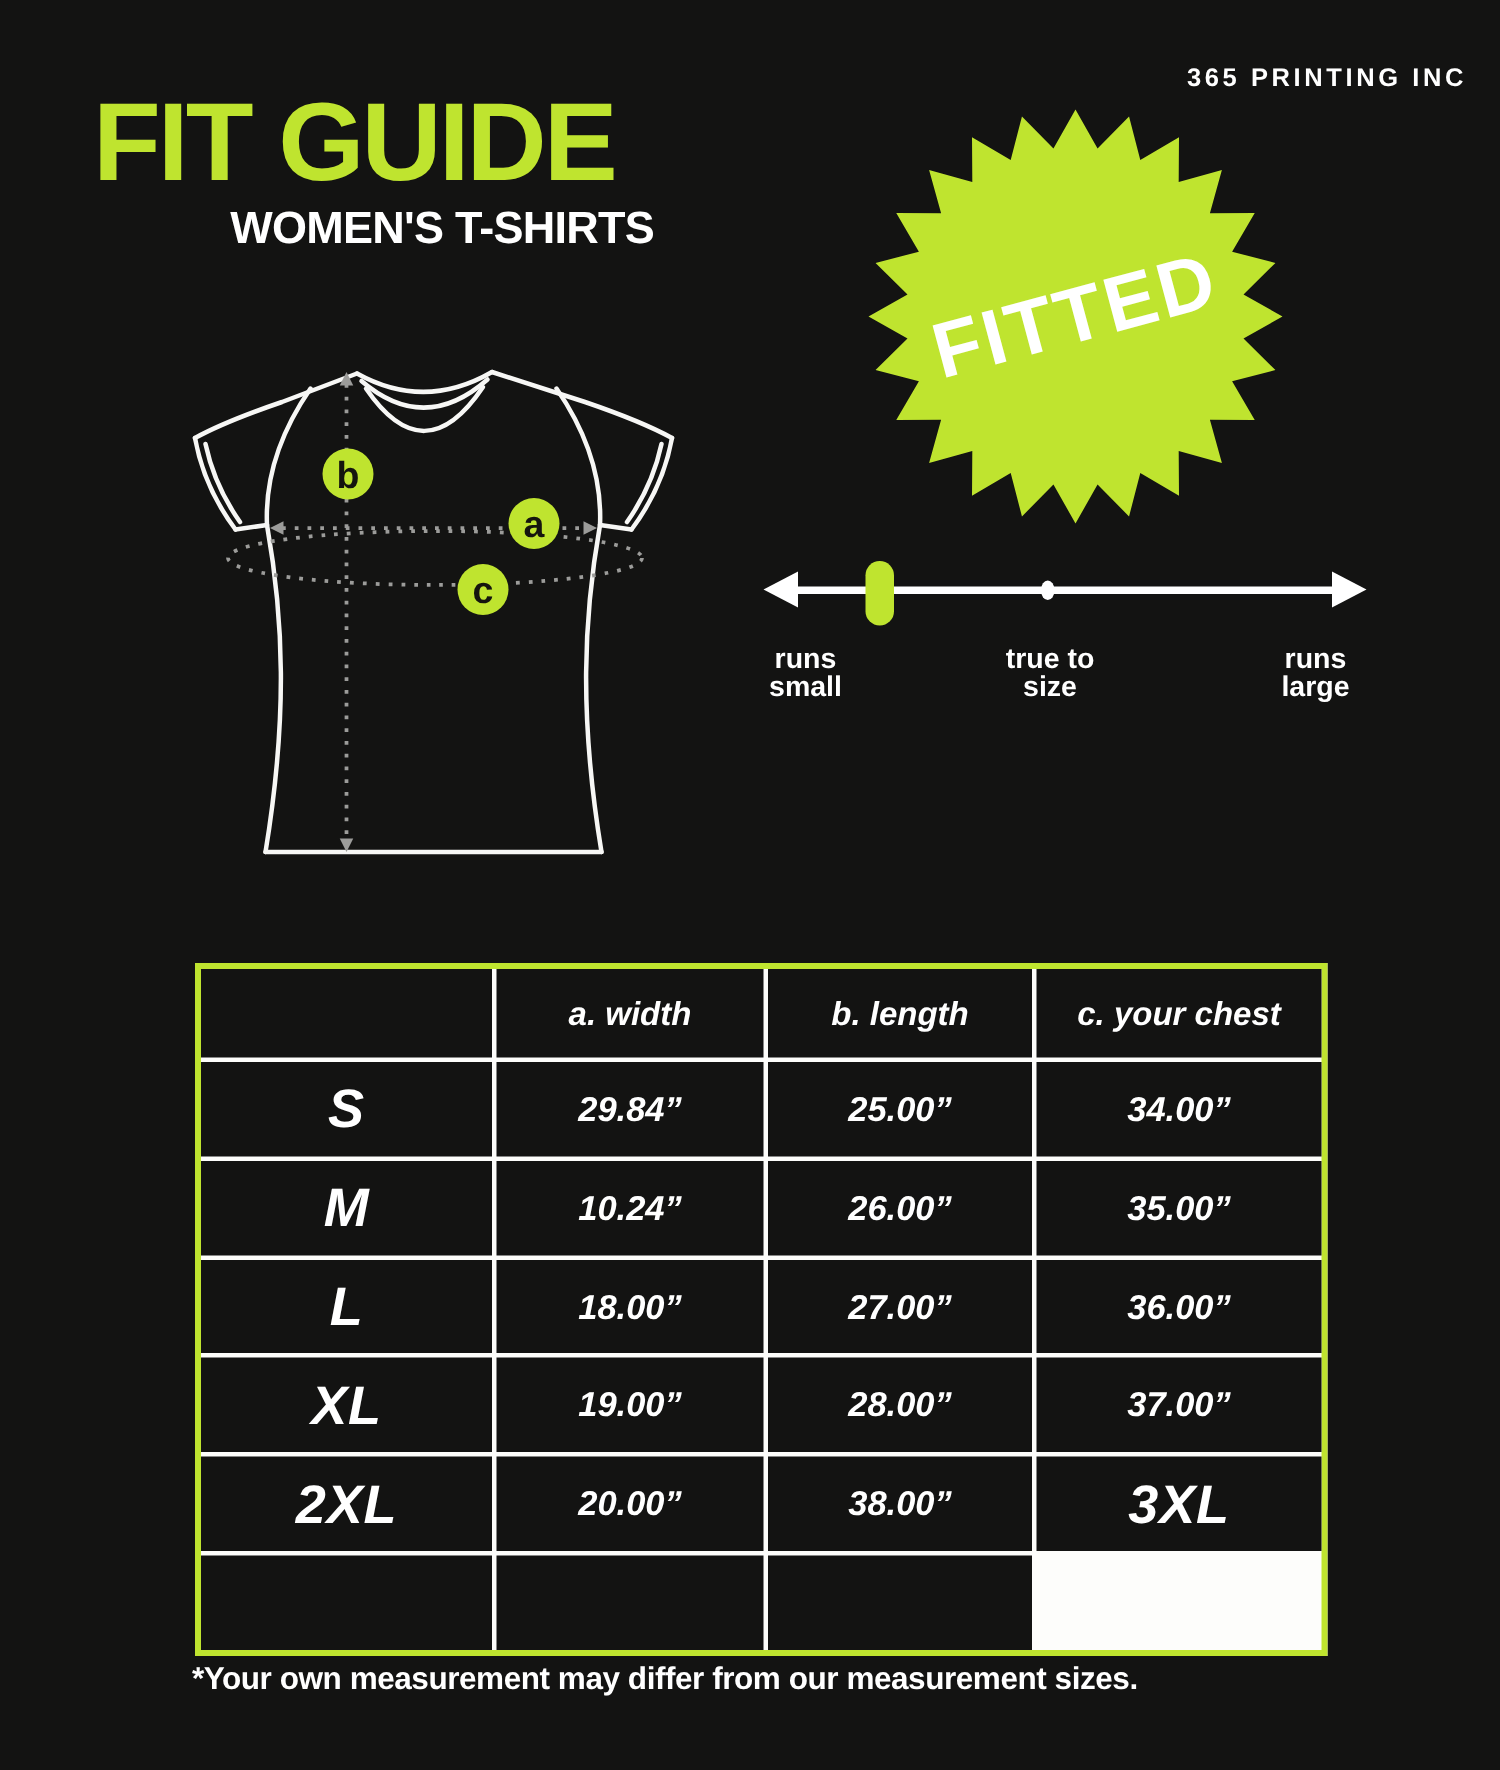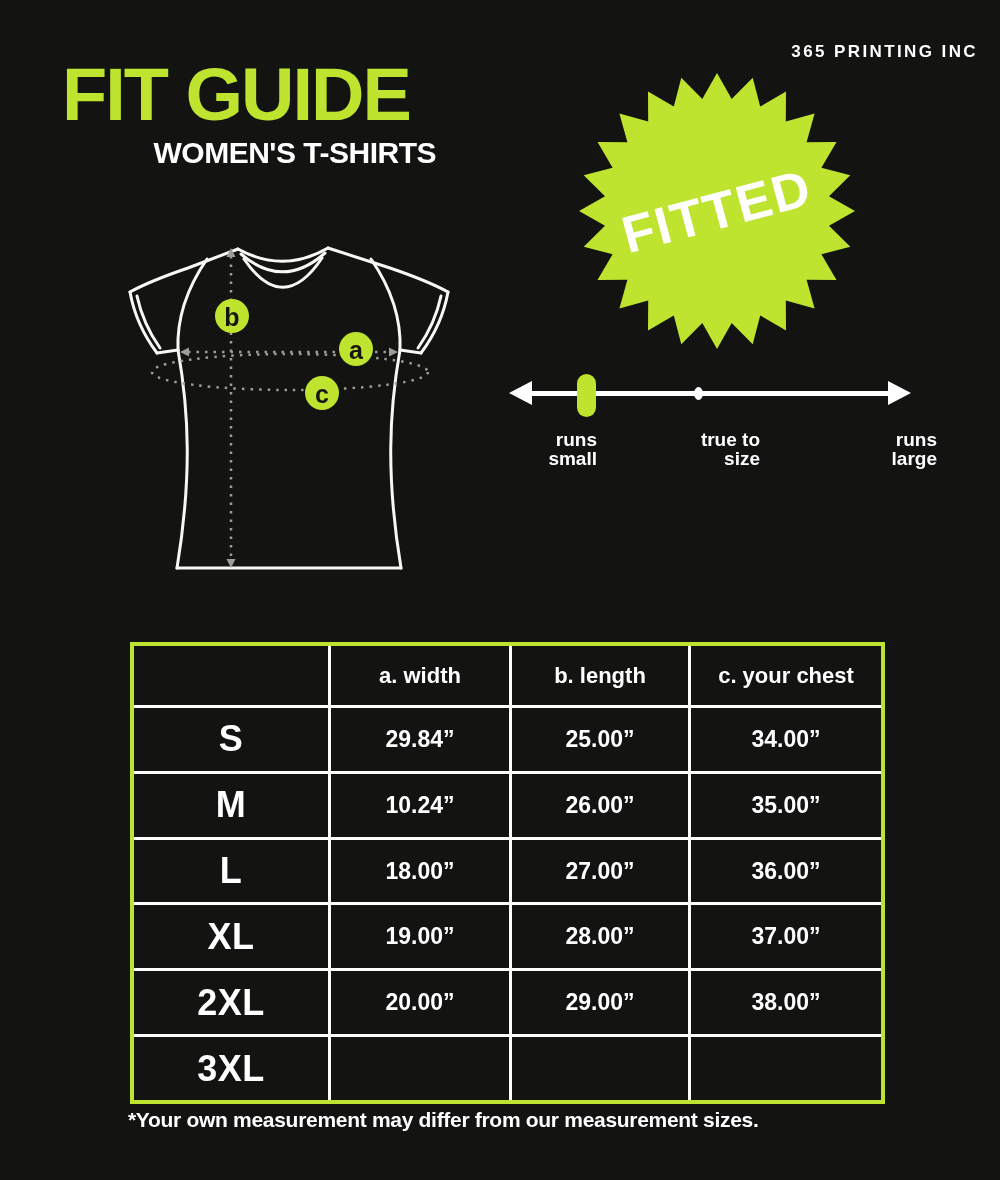--- a/index.html
+++ b/index.html
@@ -36,30 +36,30 @@
   .marker-letter{fill:#15150e;font-family:"Liberation Sans",sans-serif;font-weight:bold;font-size:25px;text-anchor:middle;}
 
   
   .scale-line{left:528px;top:391px;width:364px;height:5px;background:#fff;}
   .scale-arrow-left{left:509px;top:381px;width:0;height:0;
     border-top:12px solid transparent;border-bottom:12px solid transparent;border-right:23px solid #fff;}
   .scale-arrow-right{left:888px;top:381px;width:0;height:0;
     border-top:12px solid transparent;border-bottom:12px solid transparent;border-left:23px solid #fff;}
   .scale-marker{left:577px;top:374px;width:19px;height:43px;border-radius:10px;background:var(--accent);}
   .scale-dot{left:694px;top:387px;width:9px;height:13px;border-radius:50%;background:#fff;}
-  .scale-label{top:430px;width:120px;text-align:right;font-size:19px;line-height:19px;}
+  .scale-label{top:430px;width:120px;text-align:center;font-size:19px;line-height:19px;}
   .scale-label.l1{left:477px;}
   .scale-label.l2{left:640px;}
   .scale-label.l3{left:817px;}
 
   
   .chart{left:130px;top:642px;width:747px;height:454px;border:4px solid var(--accent);
     background:#fdfdfb;display:grid;grid-template-columns:194px 178px 176px 1fr;
     grid-template-rows:59px repeat(6,1fr);gap:3px;}
-  .cell{background:var(--bg);display:flex;align-items:center;justify-content:center;}
+  .cell{background:var(--bg);display:flex;align-items:center;justify-content:center;font-style:italic;}
   .cell.th{font-size:22px;}
   .cell.size{font-size:36px;letter-spacing:0.5px;}
   .cell.val{font-size:23px;}
 
   .footnote{left:128px;top:1108px;width:758px;text-align:left;font-size:21px;letter-spacing:-0.3px;}
 </style>
 </head>
 <body>
 
 <div id="canvas">
@@ -162,21 +162,20 @@
     <div class="cell val">27.00”</div>
     <div class="cell val">36.00”</div>
 
     <div class="cell size">XL</div>
     <div class="cell val">19.00”</div>
     <div class="cell val">28.00”</div>
     <div class="cell val">37.00”</div>
 
     <div class="cell size">2XL</div>
     <div class="cell val">20.00”</div>
-    <div class="cell val">29.00”</div>
     <div class="cell val">38.00”</div>
 
     <div class="cell size">3XL</div>
     <div class="cell val"></div>
     <div class="cell val"></div>
     <div class="cell val"></div>
   </div>
 
   <div class="abs footnote">*Your own measurement may differ from our measurement sizes.</div>
 

